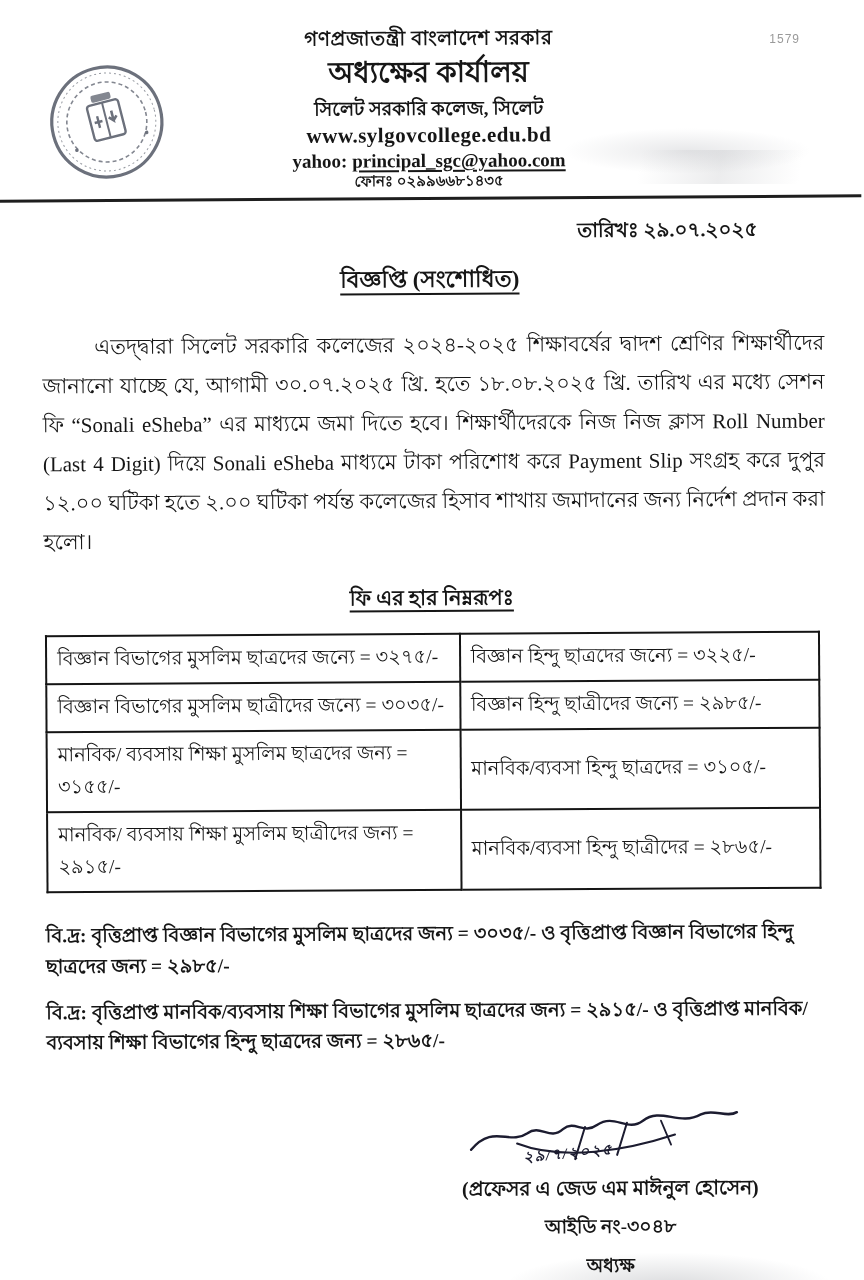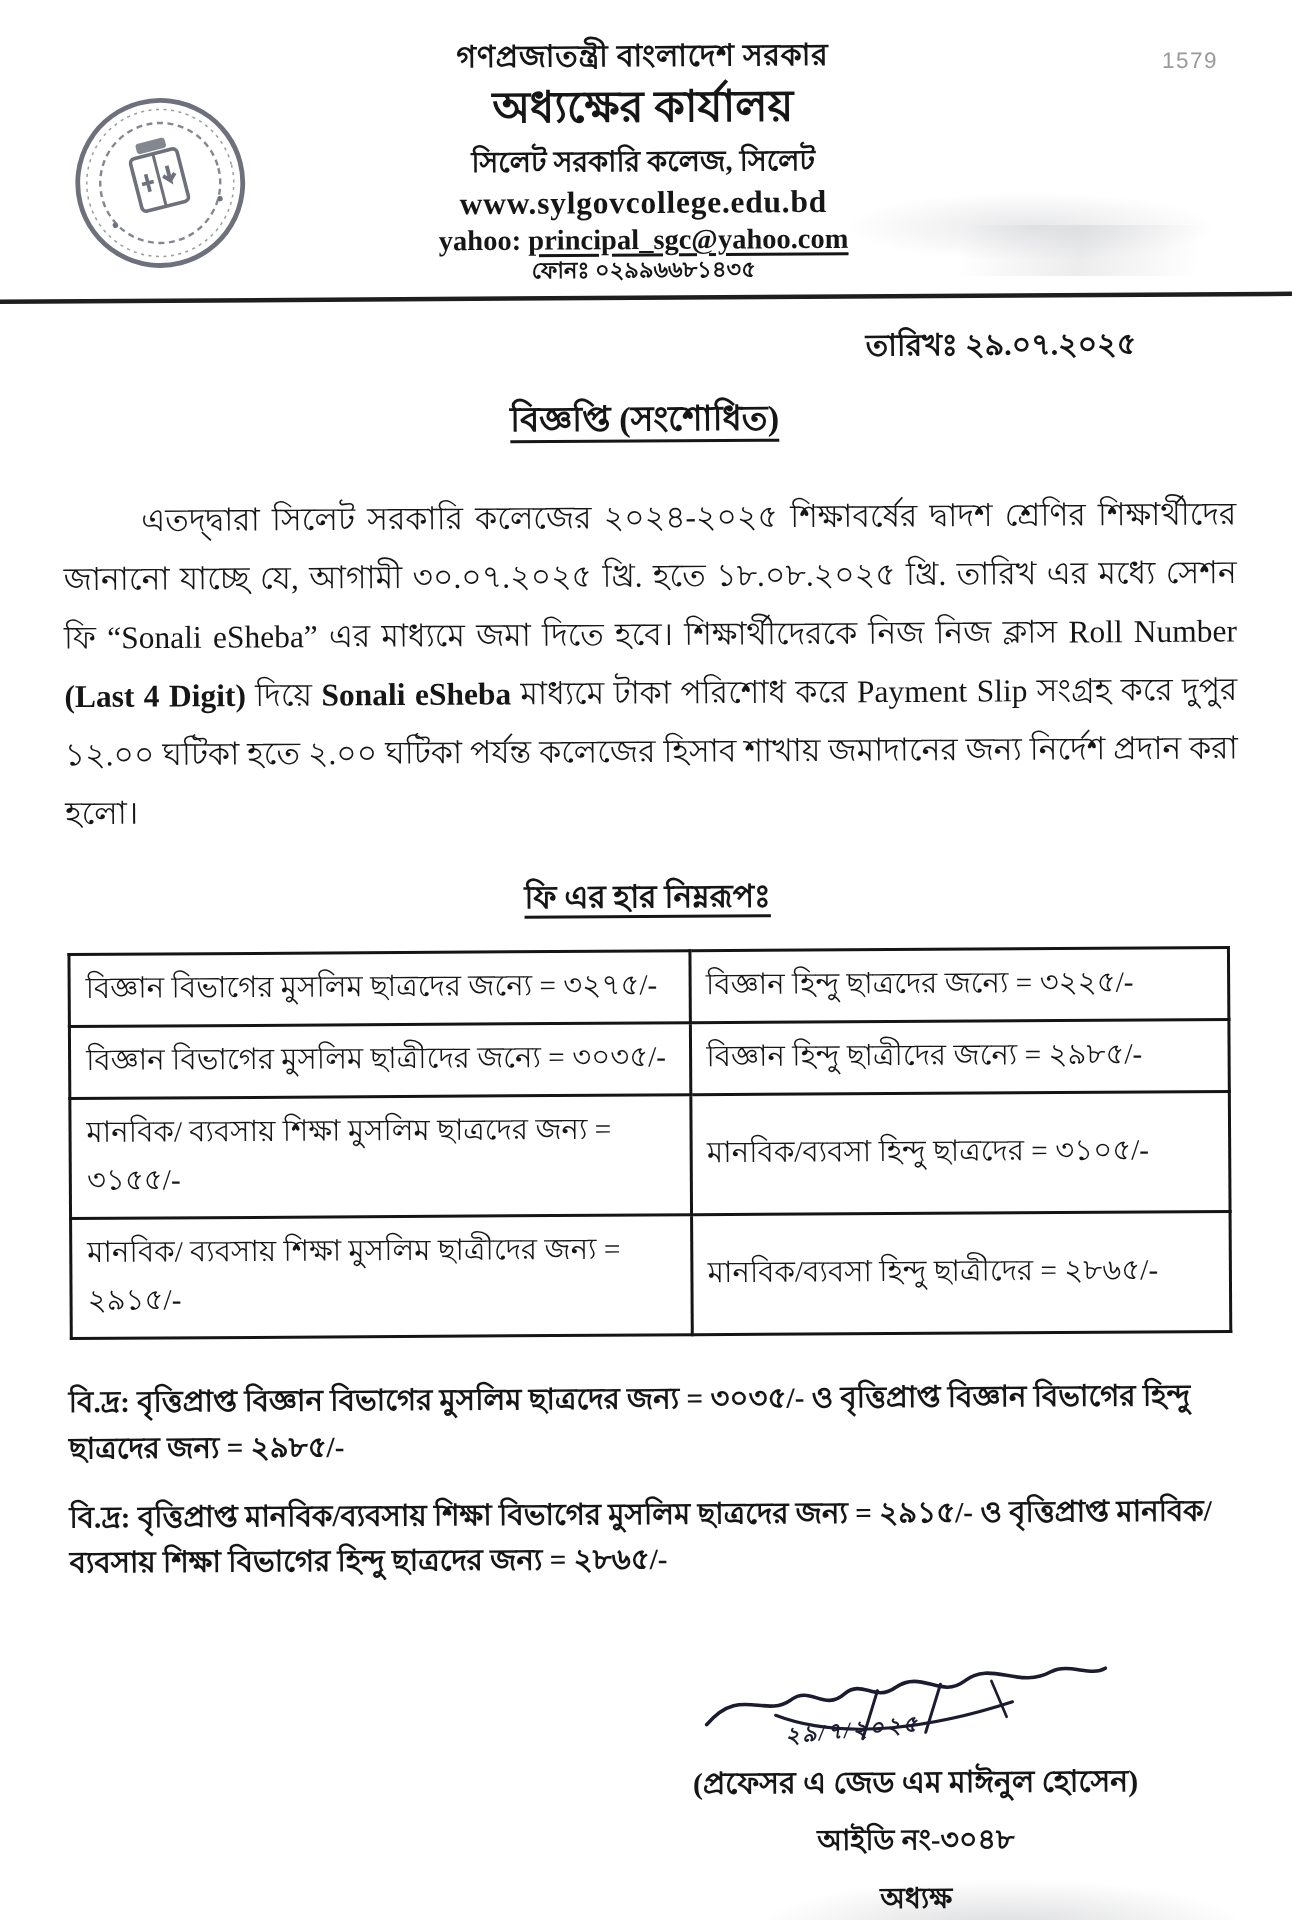--- a/index.html
+++ b/index.html
@@ -7,35 +7,35 @@
     width:864px;height:1280px;
     background:#e9e9e9;
     font-family:"Liberation Serif","DejaVu Serif",serif;
     color:#161616;
   }
   .page{
     position:relative;width:864px;height:1280px;background:#ffffff;
     overflow:hidden;
   }
   .content{position:absolute;inset:0;transform:rotate(-0.35deg);}
-  .b{font-weight:700;}
+  .b{font-weight:400;}
 
   
   .smudge{position:absolute;pointer-events:none;}
   .smudge.email-area{right:52px;top:128px;width:250px;height:46px;
     background:radial-gradient(ellipse at 50% 50%,rgba(170,172,178,0.28),rgba(170,172,178,0) 70%);}
   .smudge.header-streak{right:0px;top:150px;width:320px;height:34px;
     background:linear-gradient(100deg,rgba(0,0,0,0) 30%,rgba(150,152,158,0.18) 55%,rgba(0,0,0,0) 80%);}
   .smudge.bottom-right{right:30px;bottom:-6px;width:330px;height:34px;
     background:radial-gradient(ellipse at 50% 100%,rgba(150,152,158,0.35),rgba(150,152,158,0) 70%);}
 
   .page-number{
-    position:absolute;top:32px;right:52px;
+    position:absolute;top:32px;right:64px;
     font-family:"Liberation Sans",sans-serif;
-    font-size:15px;color:#9a9a9a;letter-spacing:1px;
+    font-size:12px;color:#9a9a9a;letter-spacing:1px;
   }
 
   
   .seal{position:absolute;left:50px;top:60px;width:120px;height:120px;transform:rotate(-14deg);opacity:.82;}
 
   
   .header{padding-top:28px;text-align:center;line-height:1;}
   .h-govt{font-size:20px;font-weight:700;letter-spacing:.5px;}
   .h-office{font-size:29px;font-weight:700;margin-top:10px;}
   .h-college{font-size:19px;font-weight:700;margin-top:12px;}

